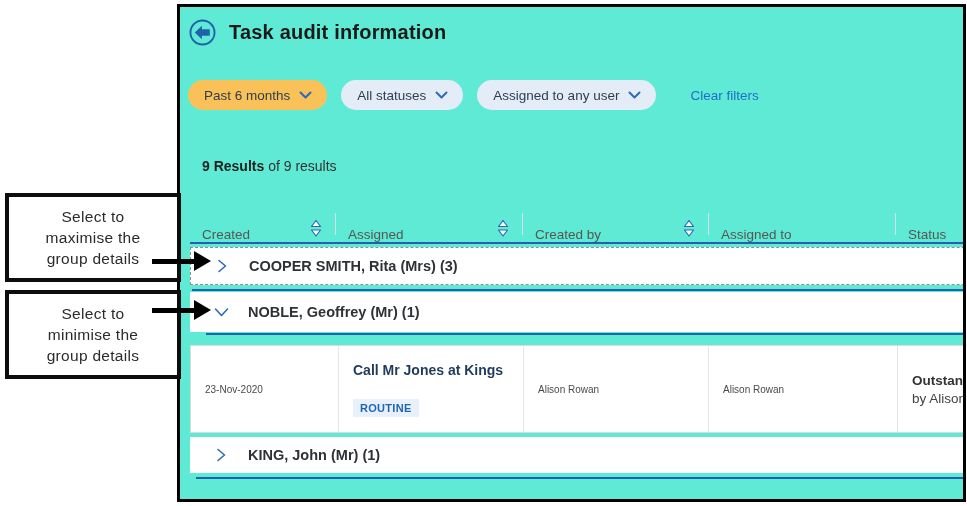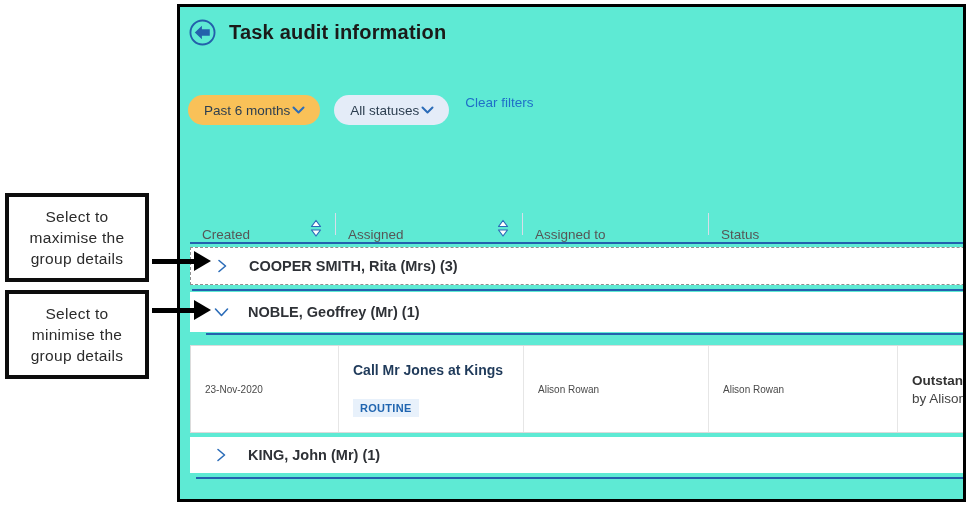--- a/index.html
+++ b/index.html
@@ -14,29 +14,28 @@
   }
 
   
   .page-header { position:absolute; left:9px; top:12px; display:flex; align-items:center; gap:13px; }
   .back-btn { width:27px; height:27px; display:block; cursor:pointer; background:none; border:none; padding:0; }
   .page-title { font-size:20px; font-weight:bold; color:#1b1a19; letter-spacing:.2px; }
 
   
   .filters { position:absolute; left:8px; top:73px; display:flex; align-items:center; gap:14px; }
   .pill {
-    display:inline-flex; align-items:center; gap:2px; height:30px; padding:0 15px 0 16px;
+    display:inline-flex; align-items:center; gap:9px; height:30px; padding:0 15px 0 16px;
     border-radius:15px; border:none; font-size:13.5px; color:#2c3e50; cursor:pointer;
     font-family:"Liberation Sans",sans-serif;
-    margin-top:15px;
   }
   .pill.active { background:#f9c158; }
   .pill.default { background:#e4ecf8;justify-content:space-between; }
   .pill .chev { margin-top:1px; }
-  .clear-link { font-size:13.5px; color:#1f6fc8; text-decoration:none; margin-left:2px; cursor:pointer; }
+  .clear-link { font-size:13.5px; color:#1f6fc8; text-decoration:none; margin-left:20px; cursor:pointer; }
 
   
   .results { position:absolute; left:22px; top:151px; font-size:14px; color:#333; }
   .results b { font-weight:bold; color:#222; }
 
   
   .thead {
     position:absolute; left:10px; top:201px; width:960px; height:36px;
     display:grid; grid-template-columns:146px 187px 186px 187px 1fr;
     border-bottom:2px solid #2361ae;
@@ -70,21 +69,21 @@
   .dc .txt { font-size:10px; color:#4a4a4a; white-space:nowrap; }
   .dc-subject { flex-direction:column; align-items:flex-start; justify-content:center; gap:21px; }
   .subject-title { font-size:14px; font-weight:bold; color:#1f3a5a; white-space:nowrap; }
   .badge { display:inline-block; background:#e8f1fb; color:#2065b0; font-size:11px; font-weight:bold; padding:3px 7px; letter-spacing:.3px; }
   .dc-status { flex-direction:column; align-items:flex-start; justify-content:center; gap:3px; }
   .status-l1 { font-size:13.5px; font-weight:bold; color:#333; white-space:nowrap; }
   .status-l2 { font-size:13.5px; color:#444; white-space:nowrap; }
 
   
   .callout {
-    position:absolute; left:5px; width:144px; background:#fff; border:4px solid #0d0d0d;
+    position:absolute; left:5px; width:176px; background:#fff; border:4px solid #0d0d0d;
     display:flex; flex-direction:column; align-items:center; justify-content:center;
     z-index:3; text-align:center;
   }
   .callout .cl-line { font-size:15.5px; color:#2b2b2b; line-height:21px; letter-spacing:.3px; }
   .callout-1 { top:193px; height:89px; }
   .callout-2 { top:290px; height:89px; }
 
   .arrow { position:absolute; z-index:4; }
   .arrow .shaft { position:absolute; left:0; top:8px; width:44px; height:5px; background:#000; }
   .arrow .head { position:absolute; left:42px; top:0; width:0; height:0;
@@ -141,36 +140,54 @@
         </span>
       </button>
       <button class="pill default">
         <span>All statuses</span>
         <span class="chev">
           <svg width="13" height="9" viewBox="0 0 13 9">
               <polyline points="1.5,1.5 6.5,6.5 11.5,1.5" fill="none" stroke="#2b6cb8" stroke-width="2" stroke-linecap="round" stroke-linejoin="round"></polyline>
             </svg>
         </span>
       </button>
+      <button class="pill default">
+        <span>Assigned to any user</span>
+        <span class="chev">
+          <svg width="13" height="9" viewBox="0 0 13 9">
+              <polyline points="1.5,1.5 6.5,6.5 11.5,1.5" fill="none" stroke="#2b6cb8" stroke-width="2" stroke-linecap="round" stroke-linejoin="round"></polyline>
+            </svg>
+        </span>
+      </button>
       <a class="clear-link">Clear filters</a>
     </div>
 
+    <div class="results"><b>9 Results</b><span> of 9 results</span></div>
 
     <div class="thead">
       <div class="th">
         <span class="lbl">Created</span>
         <span>
           <svg width="12" height="19" viewBox="0 0 12 19">
               <path d="M6 1.5 L10.5 7.5 L1.5 7.5 Z" fill="#fff" stroke="#2b6cb8" stroke-width="1.2" stroke-linejoin="round"></path>
               <path d="M1.5 11 L10.5 11 L6 17 Z" fill="#fff" stroke="#2b6cb8" stroke-width="1.2" stroke-linejoin="round"></path>
             </svg>
         </span>
       </div>
       <div class="th">
         <span class="lbl">Assigned</span>
+        <span>
+          <svg width="12" height="19" viewBox="0 0 12 19">
+              <path d="M6 1.5 L10.5 7.5 L1.5 7.5 Z" fill="#fff" stroke="#2b6cb8" stroke-width="1.2" stroke-linejoin="round"></path>
+              <path d="M1.5 11 L10.5 11 L6 17 Z" fill="#fff" stroke="#2b6cb8" stroke-width="1.2" stroke-linejoin="round"></path>
+            </svg>
+        </span>
+      </div>
+      <div class="th">
+        <span class="lbl">Created by</span>
         <span>
           <svg width="12" height="19" viewBox="0 0 12 19">
               <path d="M6 1.5 L10.5 7.5 L1.5 7.5 Z" fill="#fff" stroke="#2b6cb8" stroke-width="1.2" stroke-linejoin="round"></path>
               <path d="M1.5 11 L10.5 11 L6 17 Z" fill="#fff" stroke="#2b6cb8" stroke-width="1.2" stroke-linejoin="round"></path>
             </svg>
         </span>
       </div>
       <div class="th">
         <span class="lbl">Assigned to</span>
       </div>

